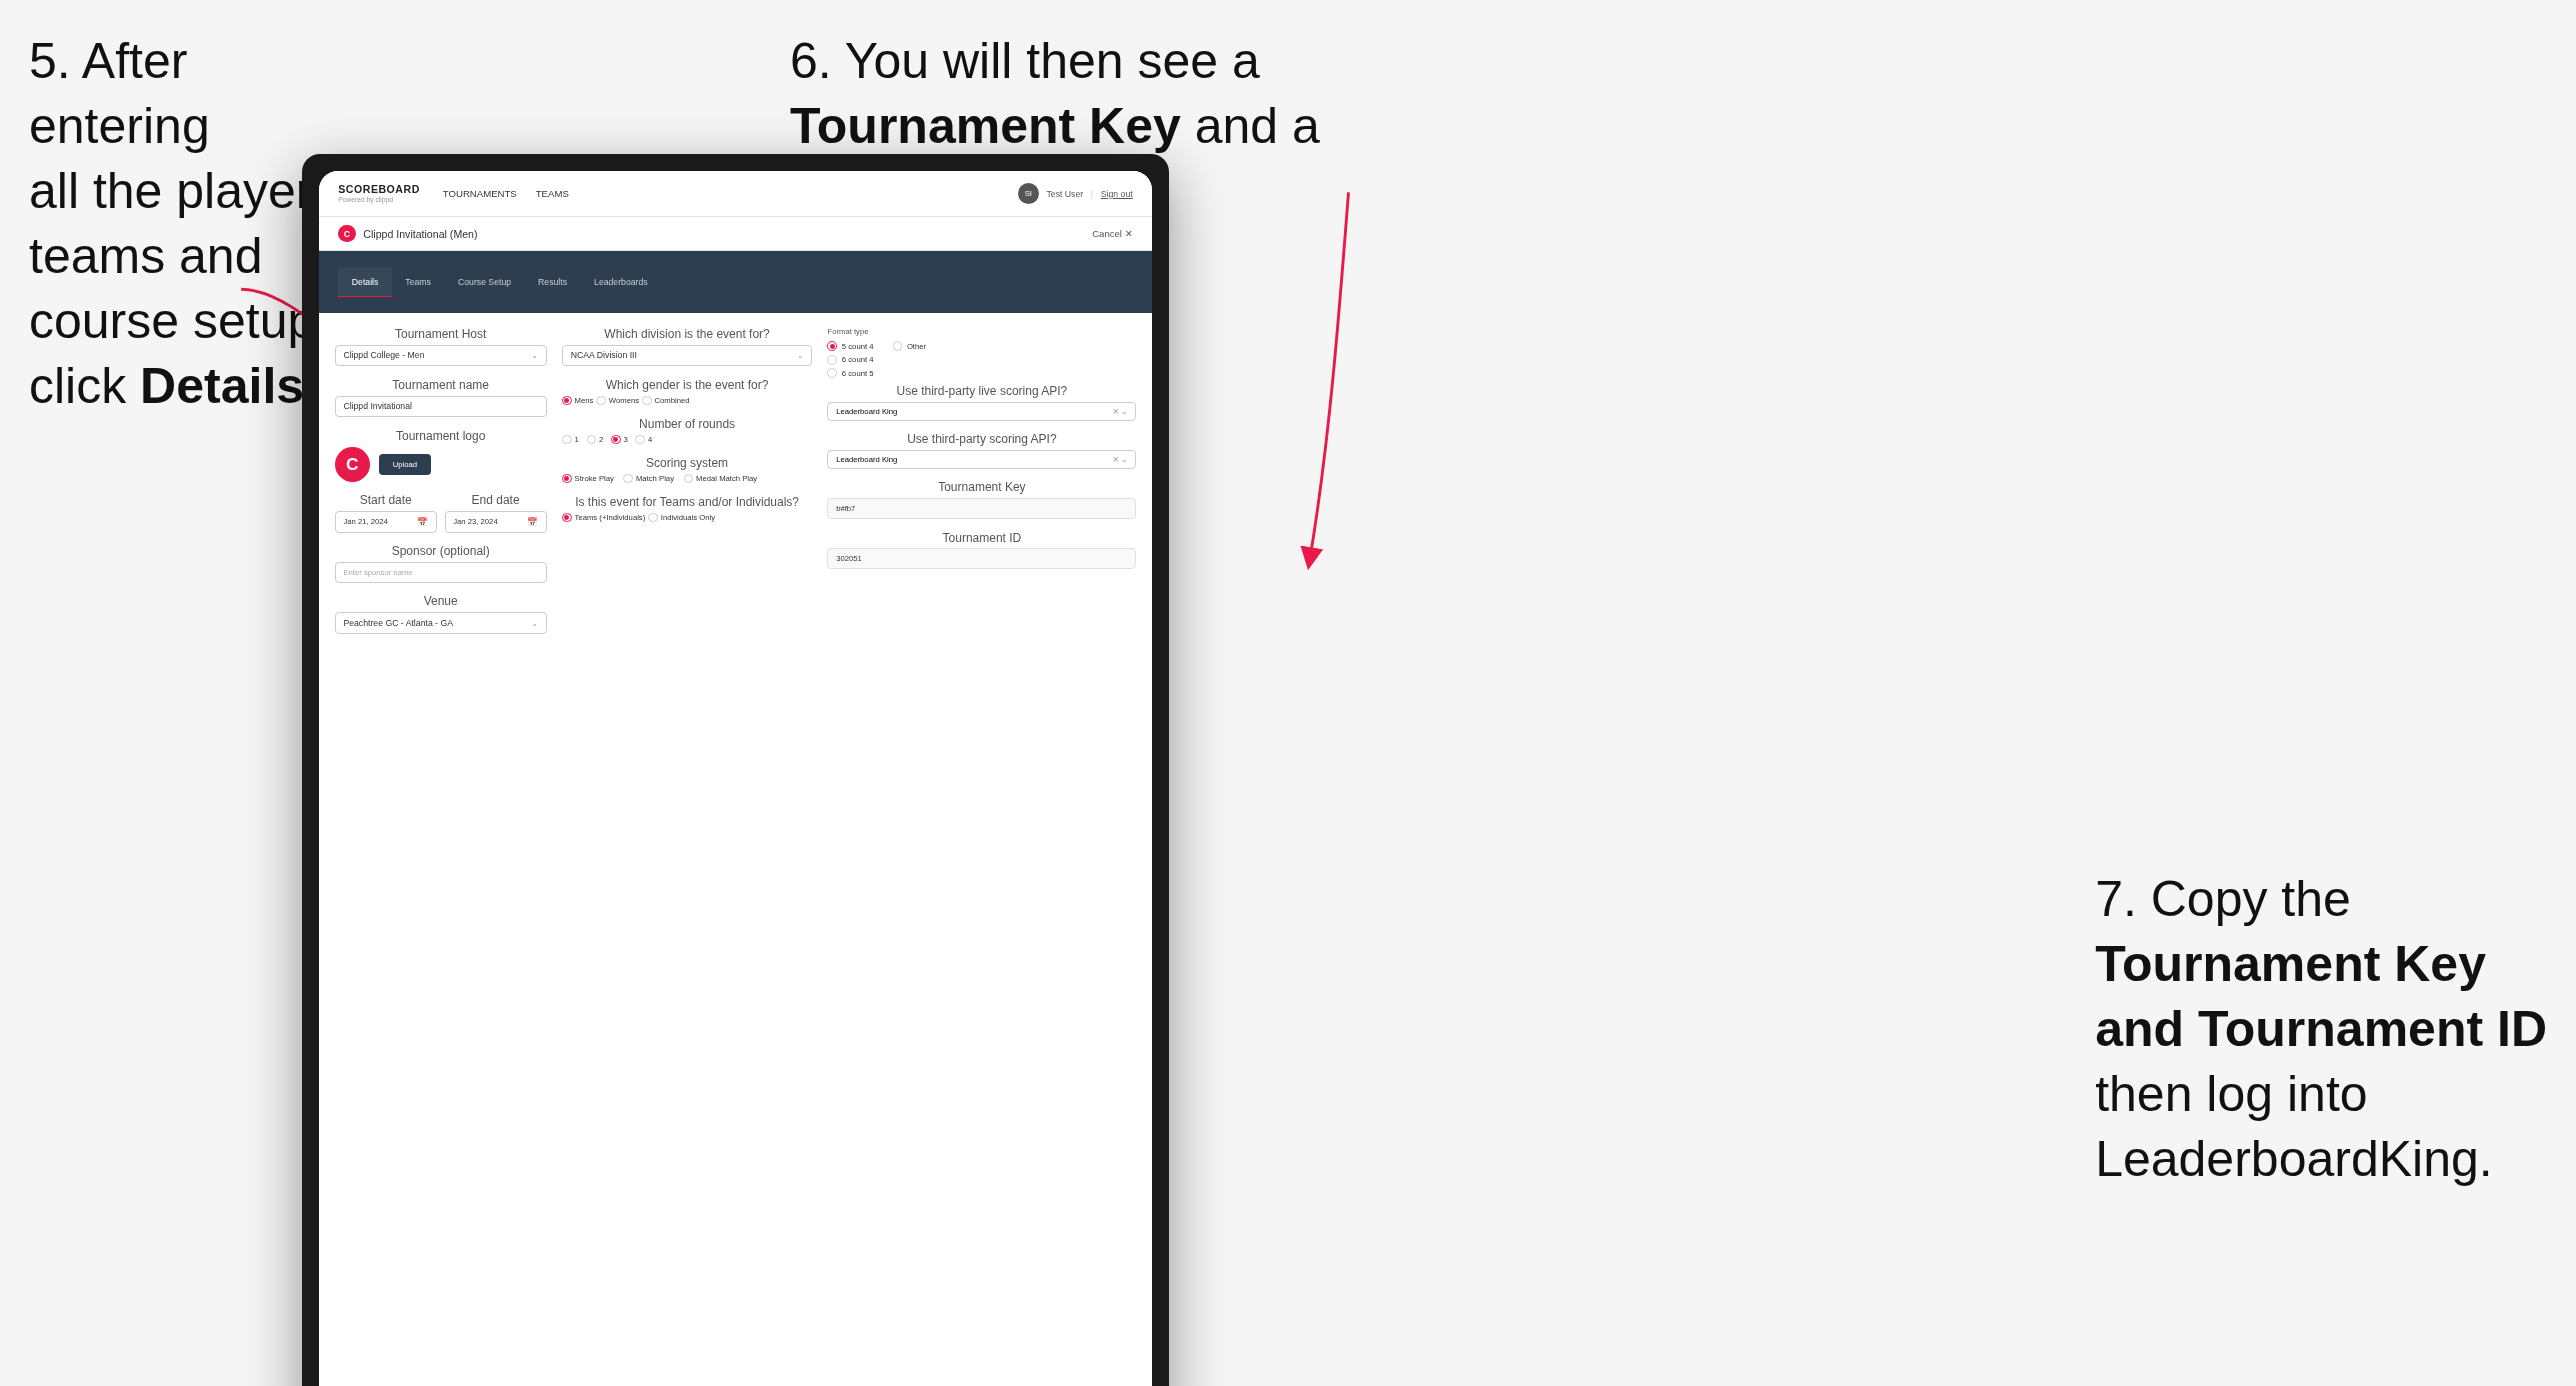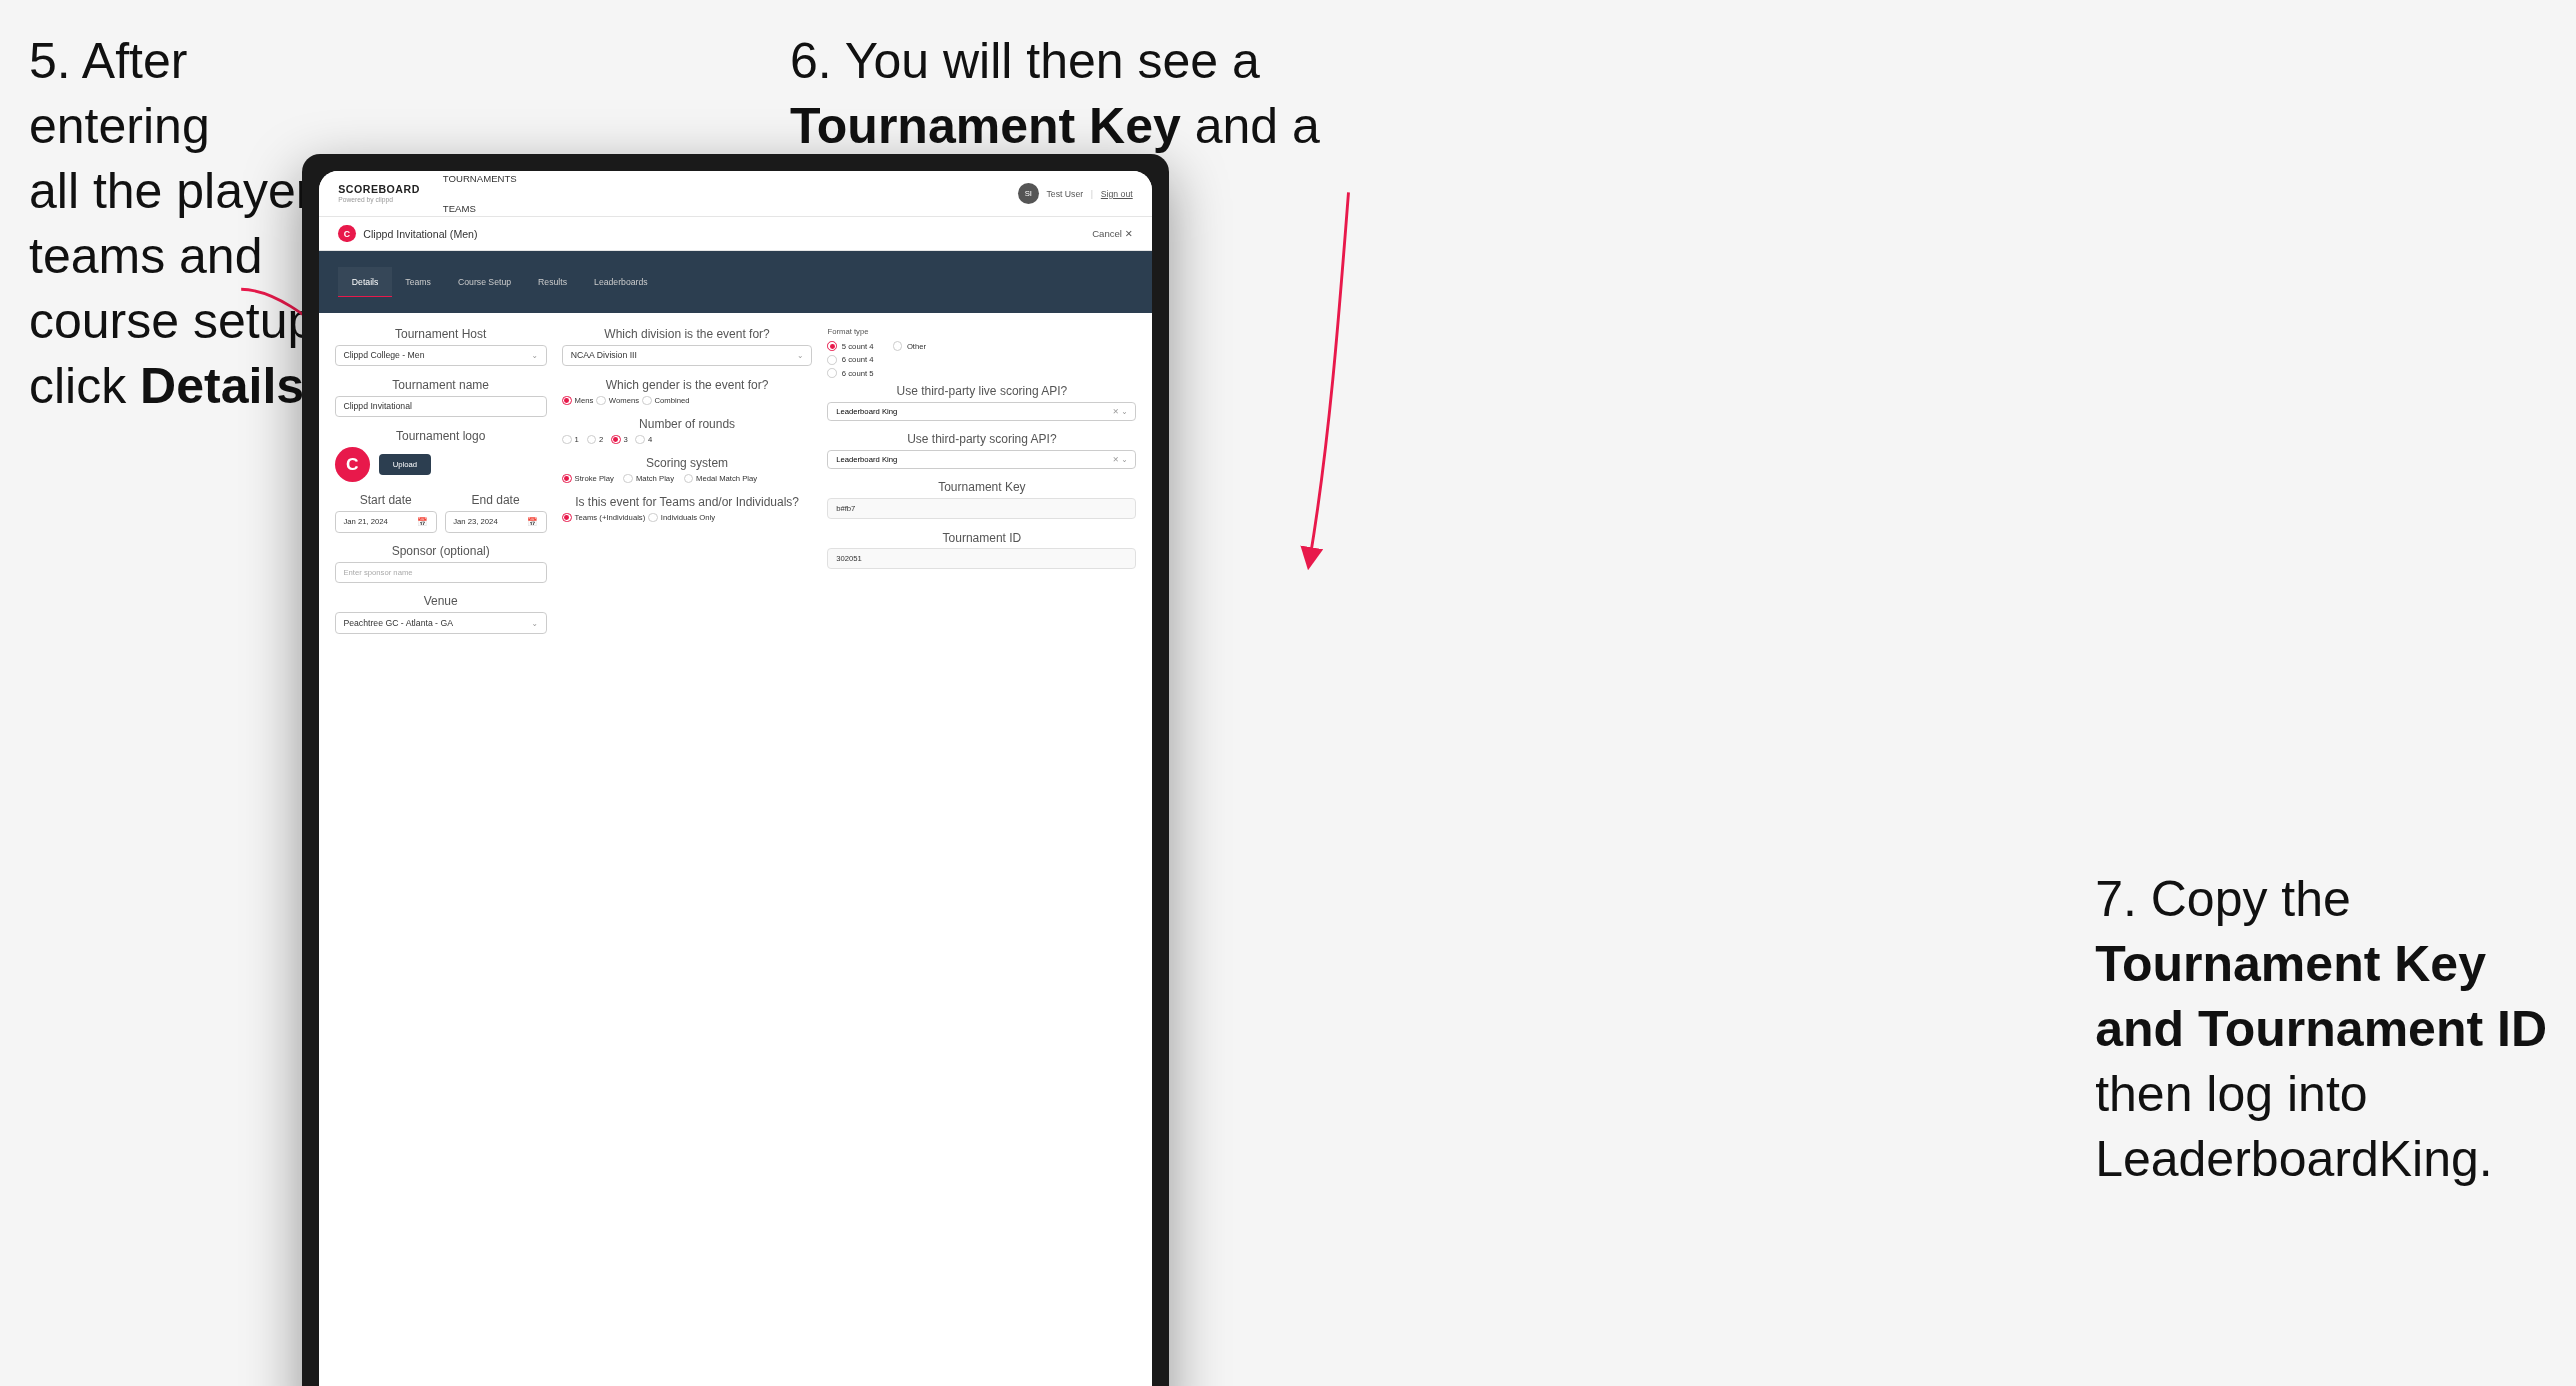--- a/index.html
+++ b/index.html
@@ -100,21 +100,20 @@
     }
 
     .scoreboard-logo .logo-sub {
       font-size: 6.7px;
       color: #999;
     }
 
     .nav-items {
       display: flex;
       gap: 19px;
-      flex-direction: column;
     }
 
     .nav-item {
       font-size: 9.6px;
       color: #333;
       font-weight: 500;
       cursor: pointer;
     }
 
     .app-header-right {

